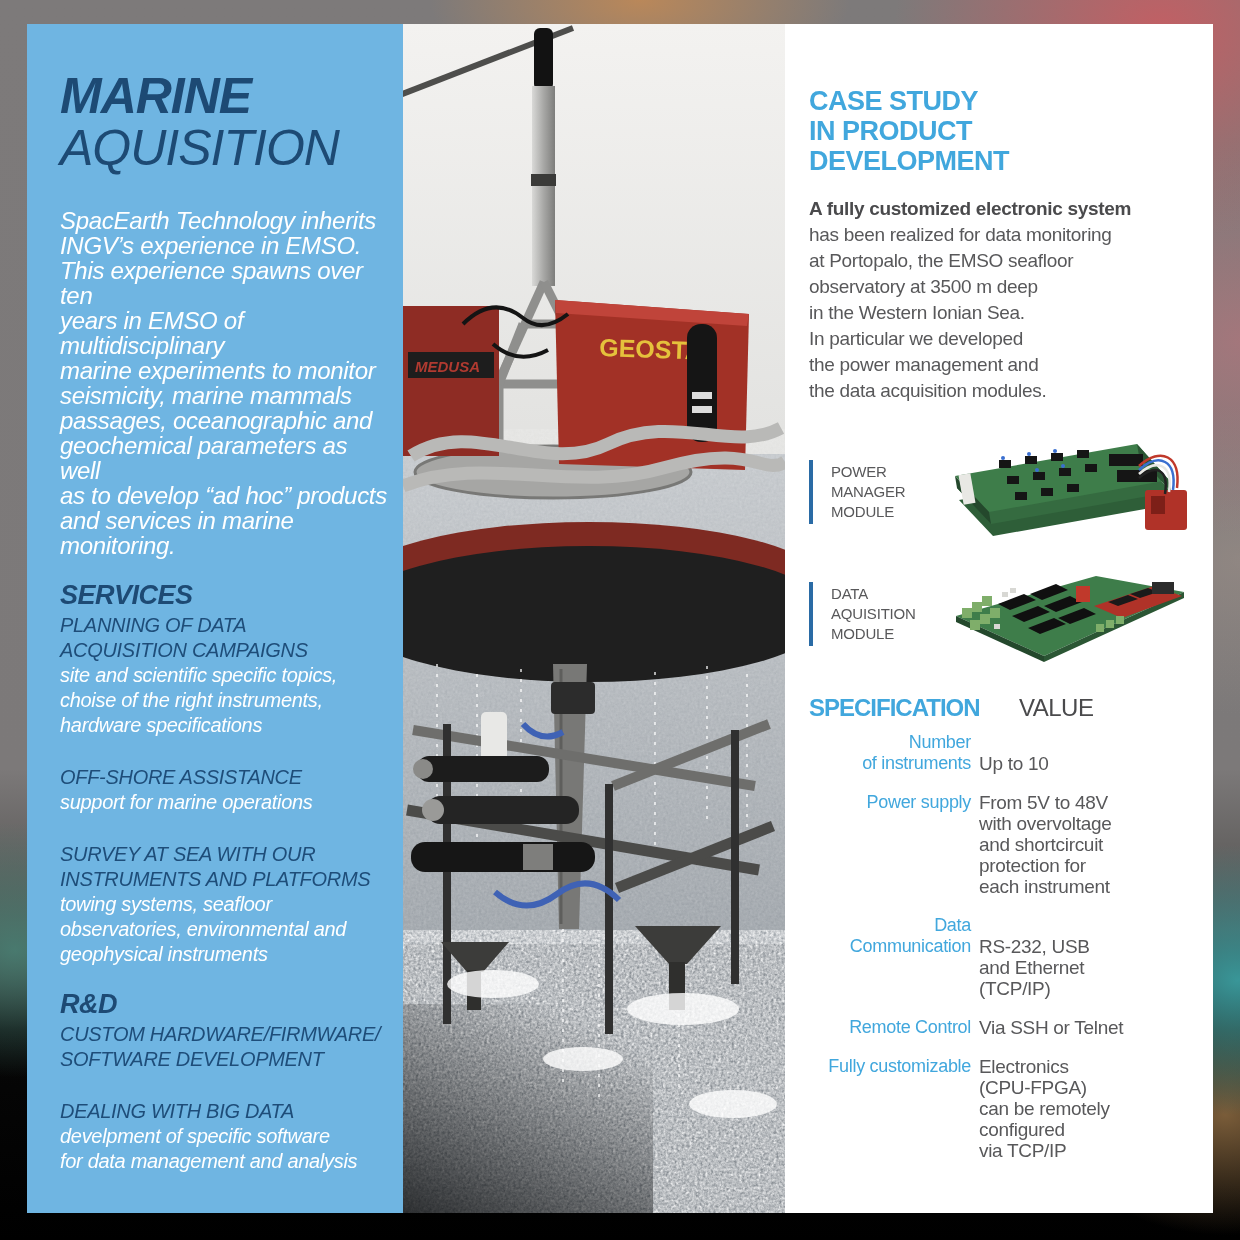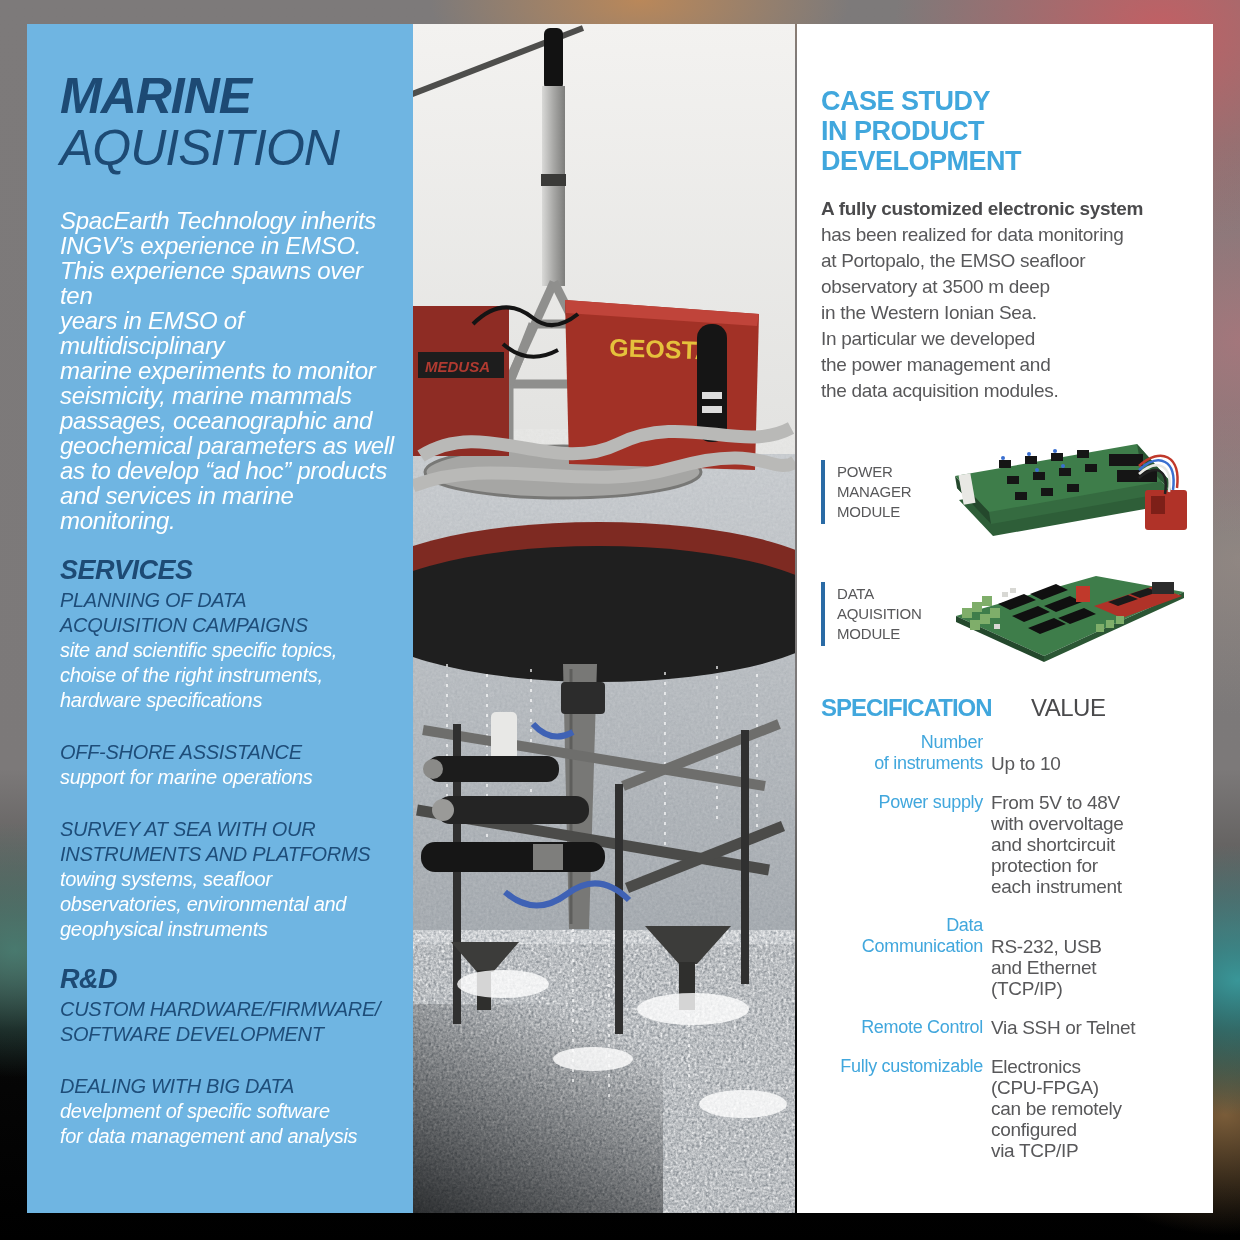--- a/index.html
+++ b/index.html
@@ -34,21 +34,21 @@
   
   .photo-col{width:430px;height:100%;position:relative;}
   .photo-col svg{display:block;width:382px;height:1189px;}
 
   
   .panel-right{flex:1;background:#ffffff;padding:62px 22px 0 24px;}
   .case-head{color:#41a7dd;font-size:27px;font-weight:bold;line-height:30px;letter-spacing:-.5px;margin-bottom:20px;}
   .case-para{font-size:19px;line-height:26px;color:#58585a;letter-spacing:-.3px;}
   .case-para .lead{font-weight:bold;color:#4a4a4c;display:block;}
   .modules{margin-top:34px;}
-  .module-row{display:flex;align-items:center;margin-bottom:18px;}
+  .module-row{display:flex;align-items:center;margin-bottom:18px;gap:6px;}
   .module-bar{width:4px;height:64px;background:#2a6ba5;flex:0 0 auto;}
   .module-label{margin-left:12px;width:104px;color:#58585a;font-size:15px;line-height:20px;letter-spacing:-.2px;}
   .module-img{margin-left:auto;}
 
   .spec{margin-top:30px;}
   .spec-header{display:flex;align-items:flex-end;font-size:24px;margin-bottom:10px;gap:40px;}
   .spec-header .sh1{color:#41a7dd;font-weight:bold;width:170px;letter-spacing:-1px;}
   .spec-header .sh2{color:#4a4a4c;font-weight:normal;letter-spacing:-.5px;}
   .spec-row{display:flex;margin-bottom:18px;}
   .spec-label{width:162px;flex:0 0 auto;text-align:right;color:#41a7dd;font-weight:normal;font-size:18px;line-height:21px;letter-spacing:-.3px;}

